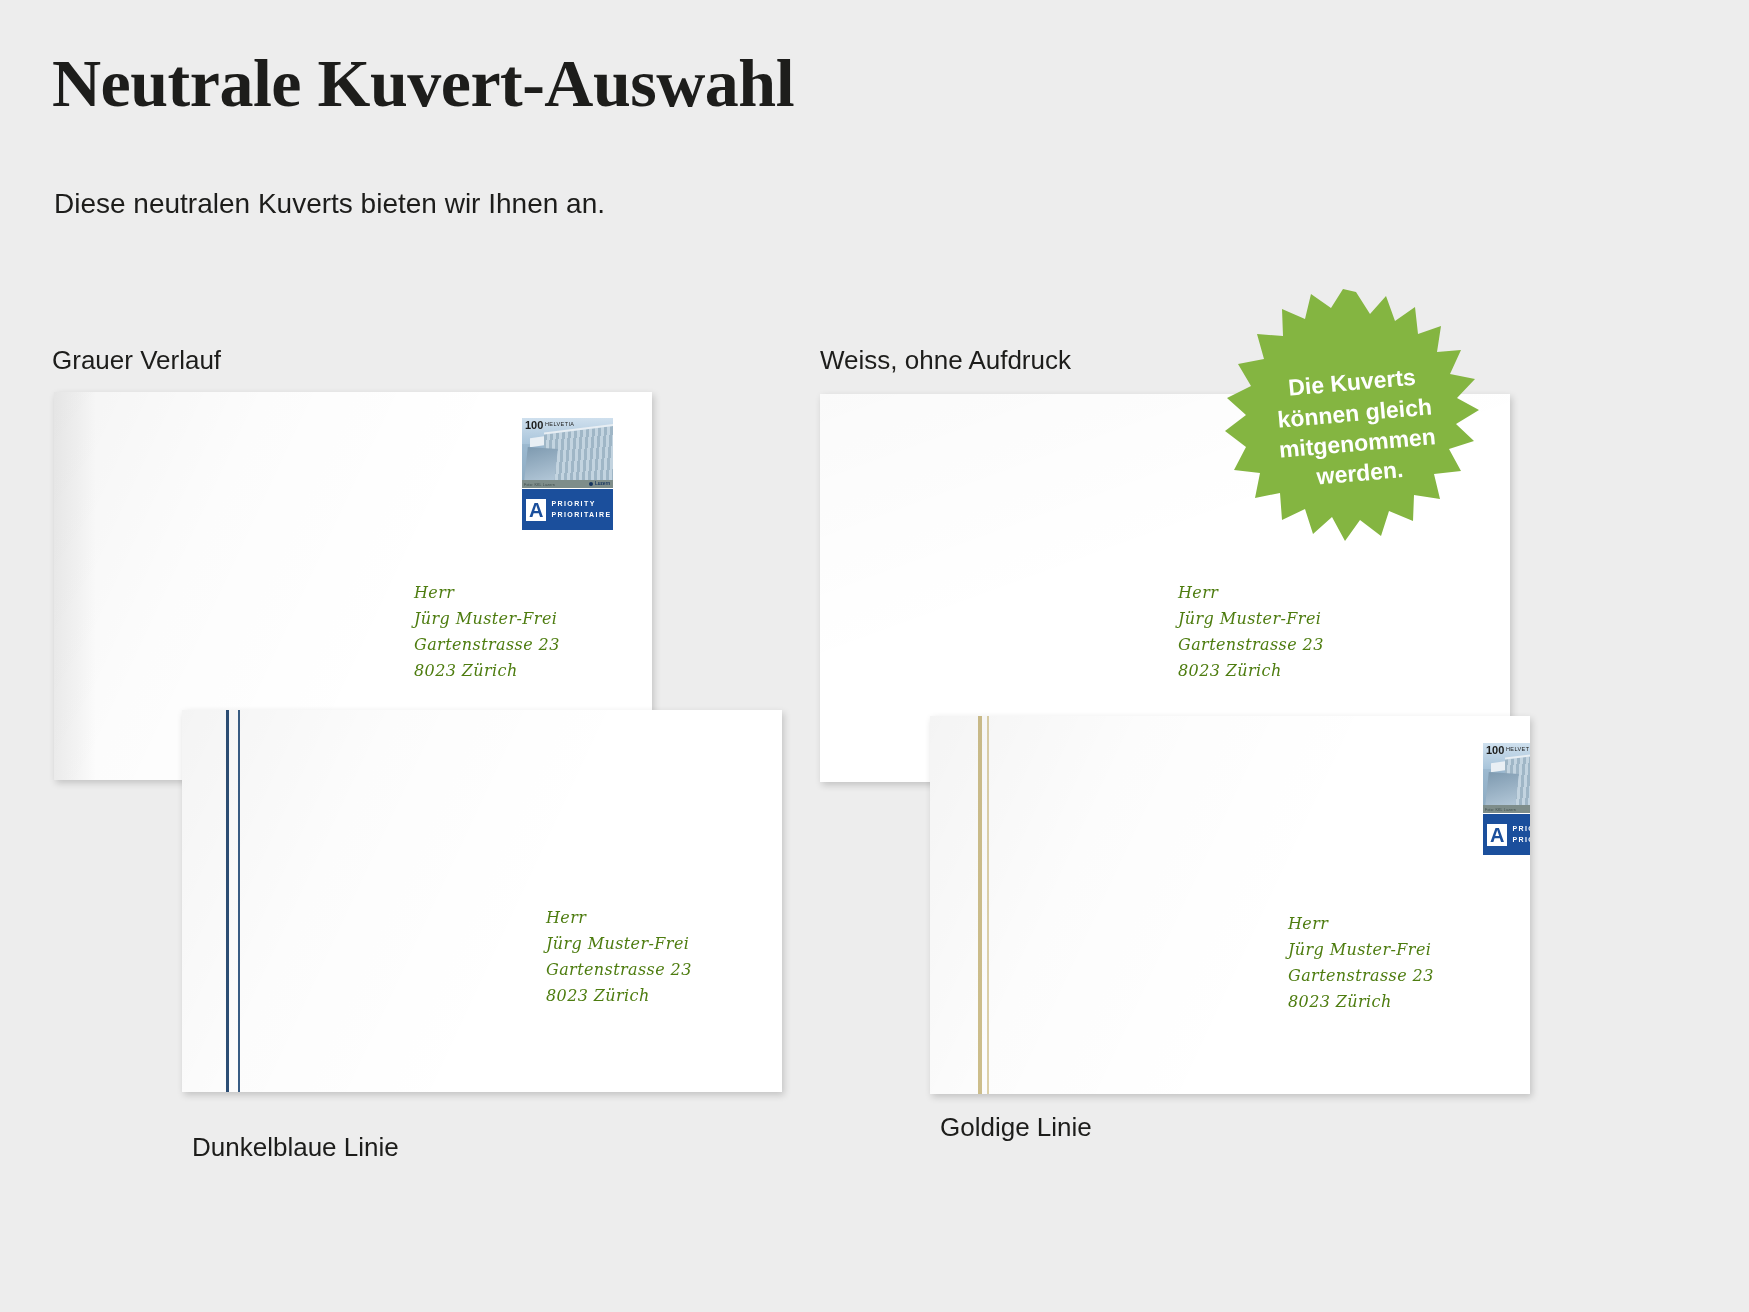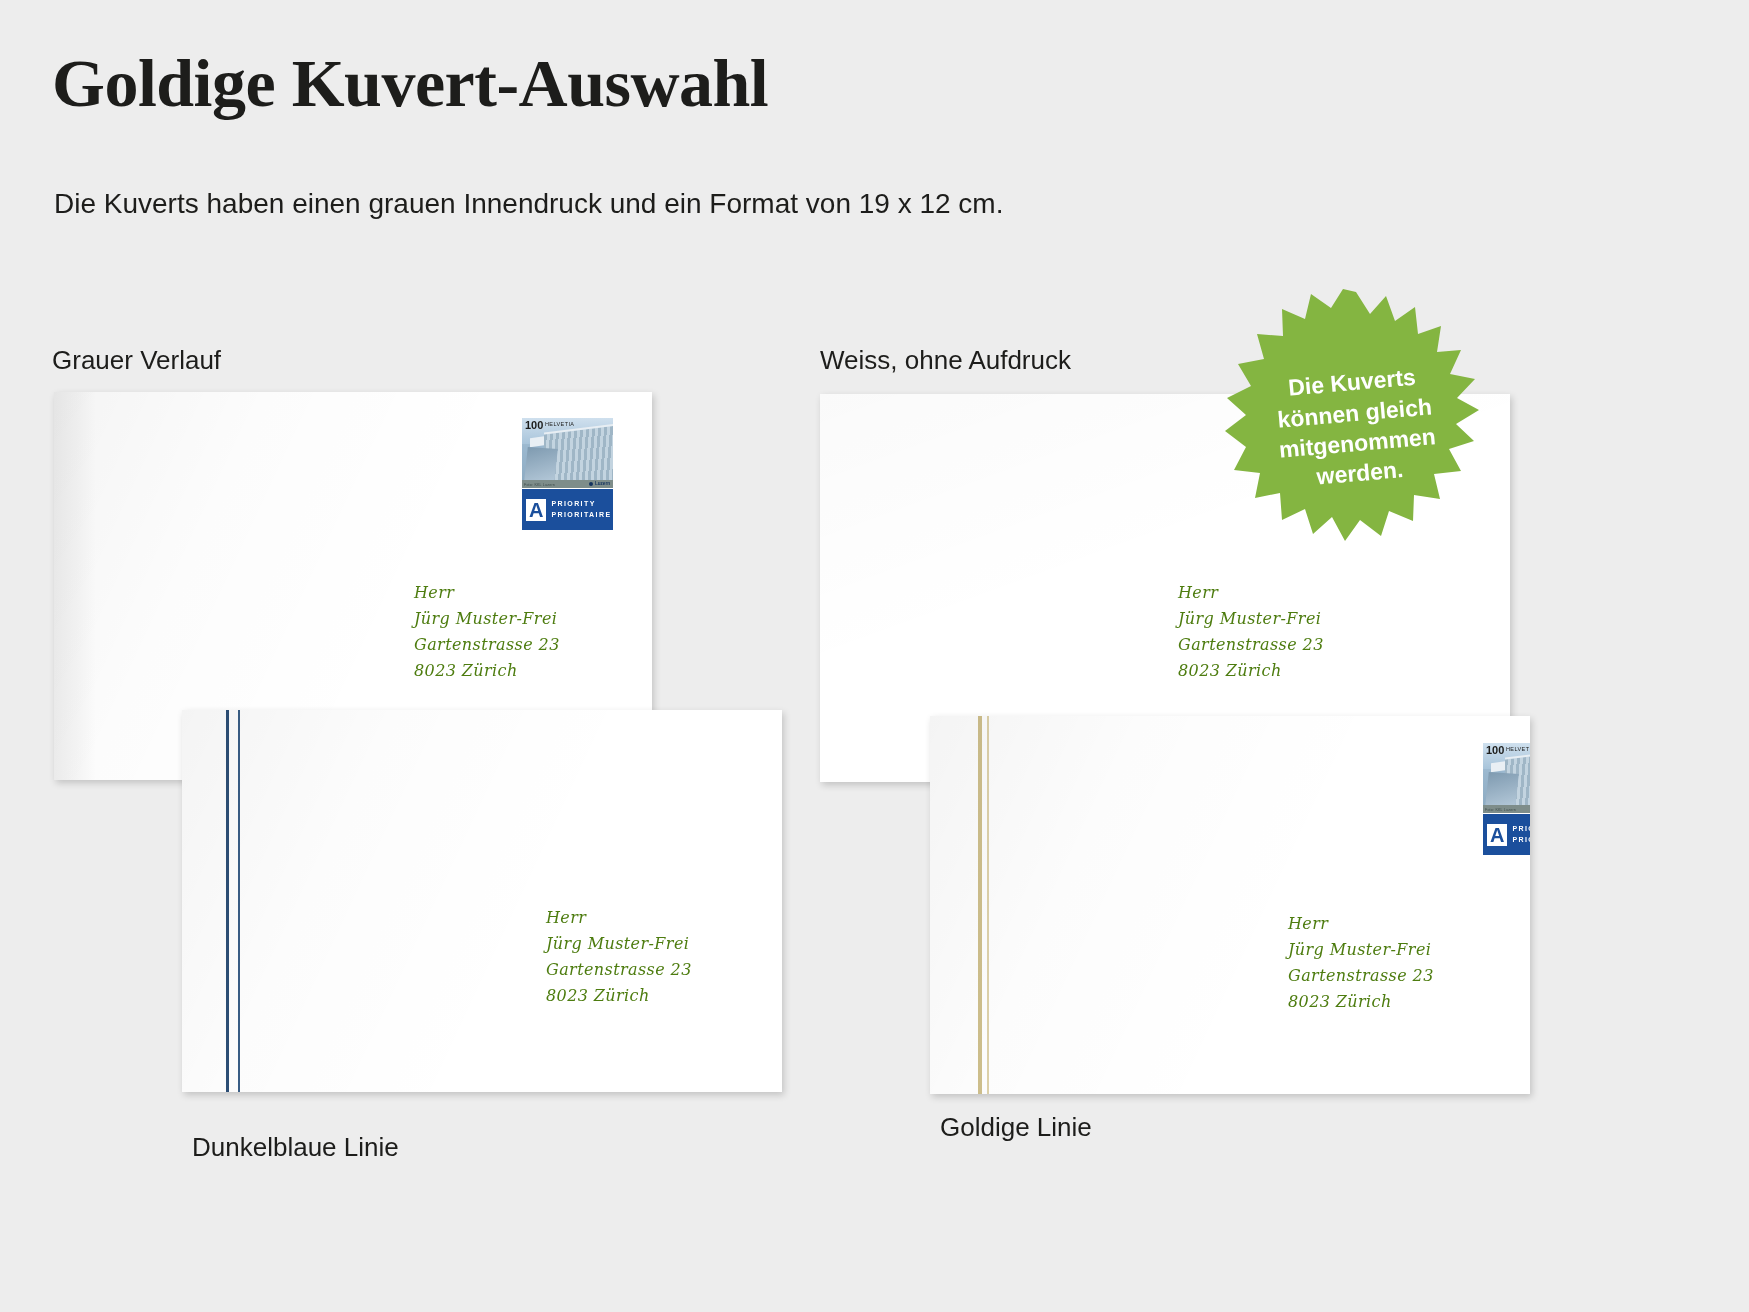--- a/index.html
+++ b/index.html
@@ -249,24 +249,24 @@
     font-weight: bold;
     color: #ffffff;
     line-height: 1.32;
     transform: rotate(-5deg);
     padding: 0 40px;
   }
 </style>
 </head>
 <body>
 
-<div class="page-title">Goldige Kuvert-Auswahl</div>
+<div class="page-title">Neutrale Kuvert-Auswahl</div>
 
 <div class="intro">
-  <div>Die Kuverts haben einen grauen Innendruck und ein Format von 19 x 12 cm.</div>
+  <div>Diese neutralen Kuverts bieten wir Ihnen an.</div>
 </div>
 
 <div class="caption cap-gray">Grauer Verlauf</div>
 <div class="caption cap-white">Weiss, ohne Aufdruck</div>
 <div class="caption cap-blue">Dunkelblaue Linie</div>
 <div class="caption cap-gold">Goldige Linie</div>
 
 <div class="env env-gray">
   <div class="grad-left"></div>
   <div class="grad-soft"></div>

